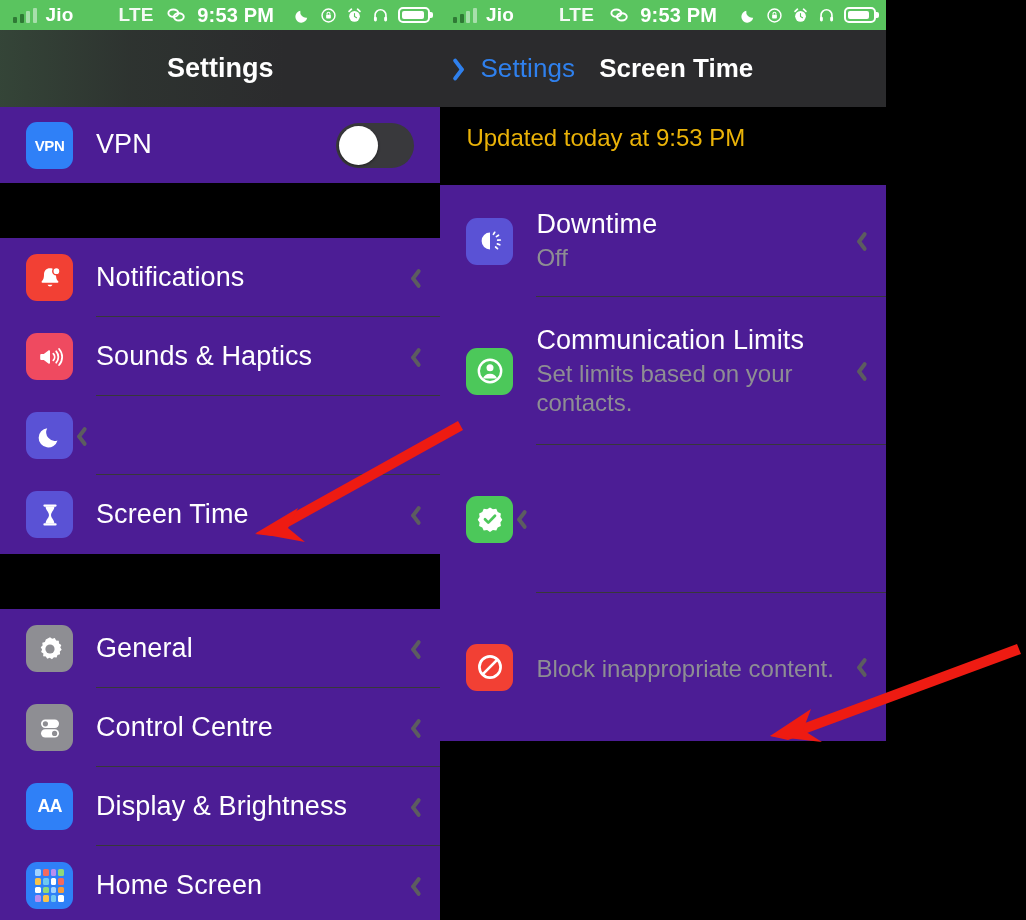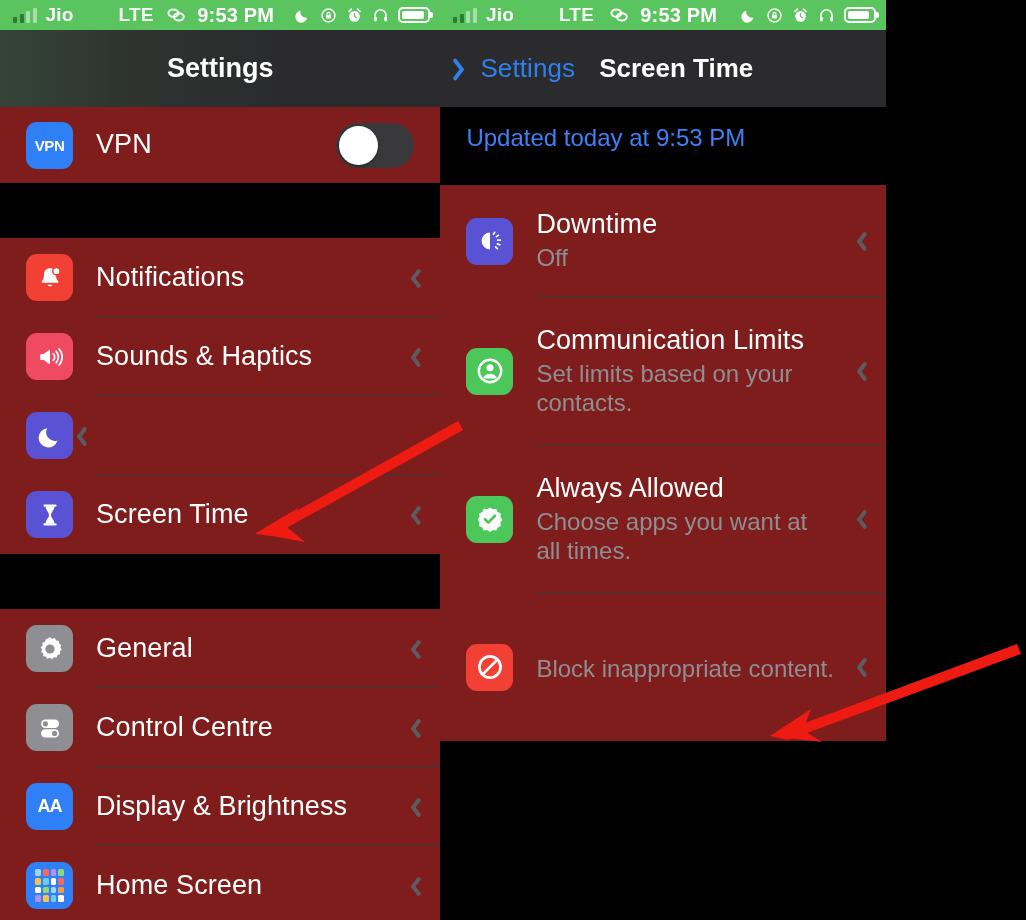--- a/index.html
+++ b/index.html
@@ -76,21 +76,21 @@
   }
   .chev-back::before { top:0px;  transform:rotate(-37deg); transform-origin:bottom center; }
   .chev-back::after  { top:12px; transform:rotate(37deg);  transform-origin:top center; }
   .nav-back-label { font-size:26px; color:#2f80ed; letter-spacing:.1px; }
   .nav-title-right {
     color:#fff; font-size:26px; font-weight:bold; margin-left:24px; position:relative; z-index:2;
   }
 
   
   .gap { background:#000; }
-  .group { background:#7f1d1d; }
+  .group { background:#4c1d95; }
 
   .row {
     display:flex; align-items:center; position:relative;
     padding-left:26px; min-height:79px;
   }
   .row .sep {
     position:absolute; left:96px; right:0; bottom:0; height:1px; background:#38383a;
   }
   .row:last-child .sep { display:none; }
 
@@ -431,21 +431,21 @@
 
     <div class="navbar">
       <a class="nav-back">
         <span class="chev-back"></span>
         <span class="nav-back-label">Settings</span>
       </a>
       <div class="nav-title-right">Screen Time</div>
     </div>
 
     <div class="gap" style="height:78px; display:flex; align-items:flex-start; padding:17px 0 0 26px;">
-      <span style="color:#3b82f6; font-size:24px;">Updated today at 9:53 PM</span>
+      <span style="color:#eab308; font-size:24px;">Updated today at 9:53 PM</span>
     </div>
 
     <div class="group">
 
       <div class="row" style="min-height:112px">
         <span class="app-icon icon-downtime">
           <svg width="30" height="30" viewBox="0 0 30 30">
             <path d="M15 6.6a8.4 8.4 0 0 0 0 16.8z" fill="#fff"></path>
             <g stroke="#fff" stroke-width="1.7" stroke-linecap="round">
               <path d="M18.4 8.4l1.3-2.1"></path>
@@ -481,24 +481,20 @@
         <div class="sep"></div>
       </div>
 
       <div class="row" style="min-height:148px">
         <span class="app-icon icon-allowed">
           <svg width="32" height="32" viewBox="0 0 32 32">
             <path d="M16 4.4l2.9 1.9 3.4-.5 1.4 3.2 3.2 1.4-.5 3.4 1.9 2.9-1.9 2.9.5 3.4-3.2 1.4-1.4 3.2-3.4-.5-2.9 1.9-2.9-1.9-3.4.5-1.4-3.2-3.2-1.4.5-3.4-1.9-2.9 1.9-2.9-.5-3.4 3.2-1.4 1.4-3.2 3.4.5z" fill="#fff"></path>
             <path d="M11 16.2l3.3 3.4 6.7-6.9" fill="none" stroke="#4cc85a" stroke-width="2.7" stroke-linecap="round" stroke-linejoin="round"></path>
           </svg>
         </span>
-        <div class="row-body">
-          <div class="row-title">Always Allowed</div>
-          <div class="row-sub" style="max-width:320px">Choose apps you want at all times.</div>
-        </div>
         <span class="chev"></span>
         <div class="sep"></div>
       </div>
 
       <div class="row" style="min-height:148px">
         <span class="app-icon icon-content">
           <svg width="32" height="32" viewBox="0 0 32 32">
             <circle cx="16" cy="16" r="10.6" fill="none" stroke="#fff" stroke-width="2.7"></circle>
             <path d="M8.9 23.1 23.1 8.9" stroke="#fff" stroke-width="2.7" stroke-linecap="round"></path>
           </svg>

